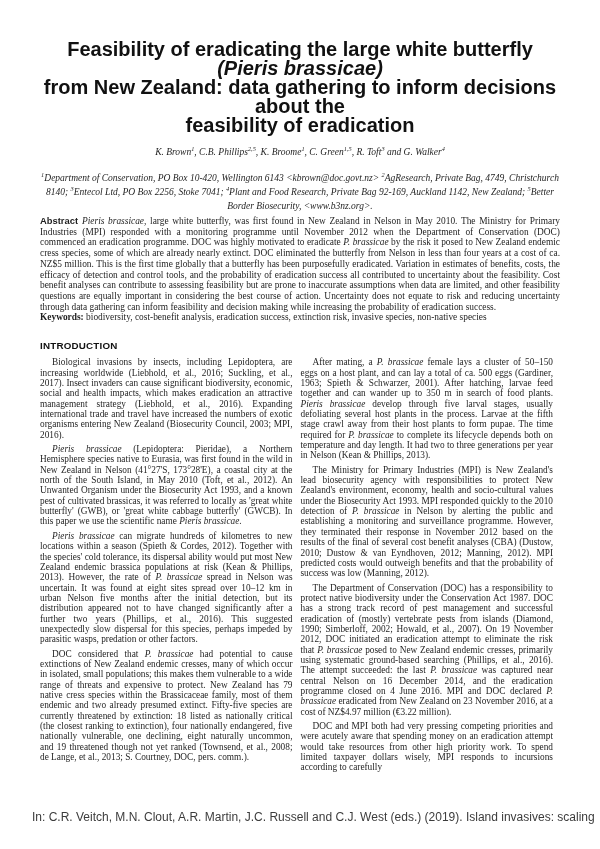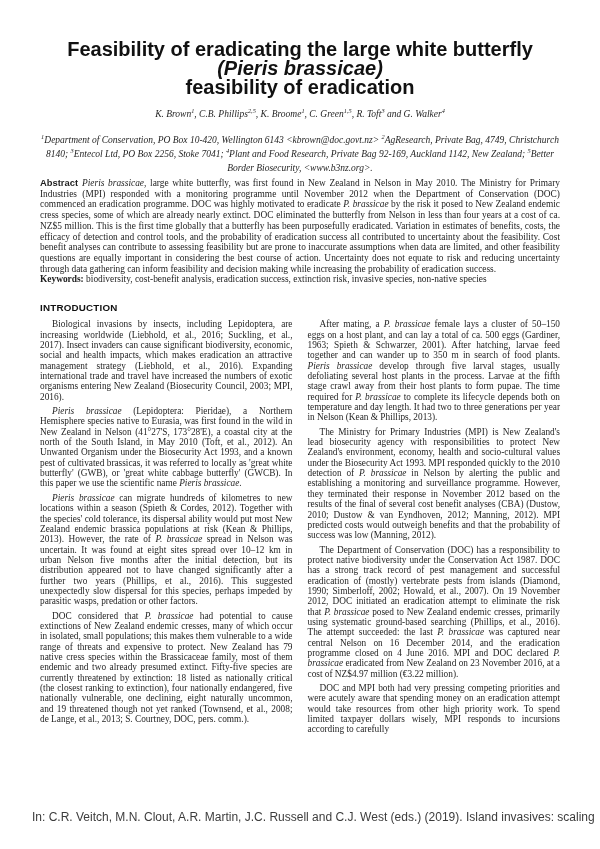--- a/index.html
+++ b/index.html
@@ -23,36 +23,37 @@
   .abstract{
     margin-top:3px;text-align:justify;font-size:9.4px;line-height:10.7px;
   }
   .abstract-label{font-family:"Liberation Sans",sans-serif;font-weight:bold;font-style:normal;}
   .keywords{font-size:9.4px;line-height:11px;}
   .keywords-label{font-weight:bold;}
   .section-heading{
     margin-top:17px;font-family:"Liberation Sans",sans-serif;font-weight:bold;
     font-size:9.8px;letter-spacing:.2px;color:#111;
   }
-  .columns{display:flex;gap:15px;margin-top:6px;}
+  .columns{display:flex;gap:8px;margin-top:6px;}
   .col{width:252.5px;text-align:justify;font-size:9.3px;line-height:10.35px;}
   .col p{margin:0 0 4px 0;text-indent:12px;}
   .footer{
     position:absolute;left:32px;bottom:26px;
     font-family:Liberation Sans, sans-serif;font-size:12px;line-height:9.6px;color:#3c3c3c;
   }
   i{font-style:italic;}
 </style>
 </head>
 <body>
 
 <div class="page">
 
   <div class="title">
     <div>Feasibility of eradicating the large white butterfly <i>(Pieris brassicae)</i></div>
+    <div>from New Zealand: data gathering to inform decisions about the</div>
     <div>feasibility of eradication</div>
   </div>
 
   <div class="authors">K. Brown<sup>1</sup>, C.B. Phillips<sup>2,5</sup>, K. Broome<sup>1</sup>, C. Green<sup>1,5</sup>, R. Toft<sup>3</sup> and G. Walker<sup>4</sup></div>
 
   <div class="affiliations"><sup>1</sup>Department of Conservation, PO Box 10-420, Wellington 6143 &lt;kbrown@doc.govt.nz&gt; <sup>2</sup>AgResearch, Private Bag, 4749, Christchurch 8140; <sup>3</sup>Entecol Ltd, PO Box 2256, Stoke 7041; <sup>4</sup>Plant and Food Research, Private Bag 92-169, Auckland 1142, New Zealand; <sup>5</sup>Better Border Biosecurity, &lt;www.b3nz.org&gt;.</div>
 
   <div class="abstract"><span class="abstract-label">Abstract </span><span><i>Pieris brassicae</i>, large white butterfly, was first found in New Zealand in Nelson in May 2010. The Ministry for Primary Industries (MPI) responded with a monitoring programme until November 2012 when the Department of Conservation (DOC) commenced an eradication programme. DOC was highly motivated to eradicate <i>P. brassicae</i> by the risk it posed to New Zealand endemic cress species, some of which are already nearly extinct. DOC eliminated the butterfly from Nelson in less than four years at a cost of ca. NZ$5 million. This is the first time globally that a butterfly has been purposefully eradicated. Variation in estimates of benefits, costs, the efficacy of detection and control tools, and the probability of eradication success all contributed to uncertainty about the feasibility. Cost benefit analyses can contribute to assessing feasibility but are prone to inaccurate assumptions when data are limited, and other feasibility questions are equally important in considering the best course of action. Uncertainty does not equate to risk and reducing uncertainty through data gathering can inform feasibility and decision making while increasing the probability of eradication success.</span></div>
 
   <div class="keywords"><span class="keywords-label">Keywords:</span><span> biodiversity, cost-benefit analysis, eradication success, extinction risk, invasive species, non-native species</span></div>

